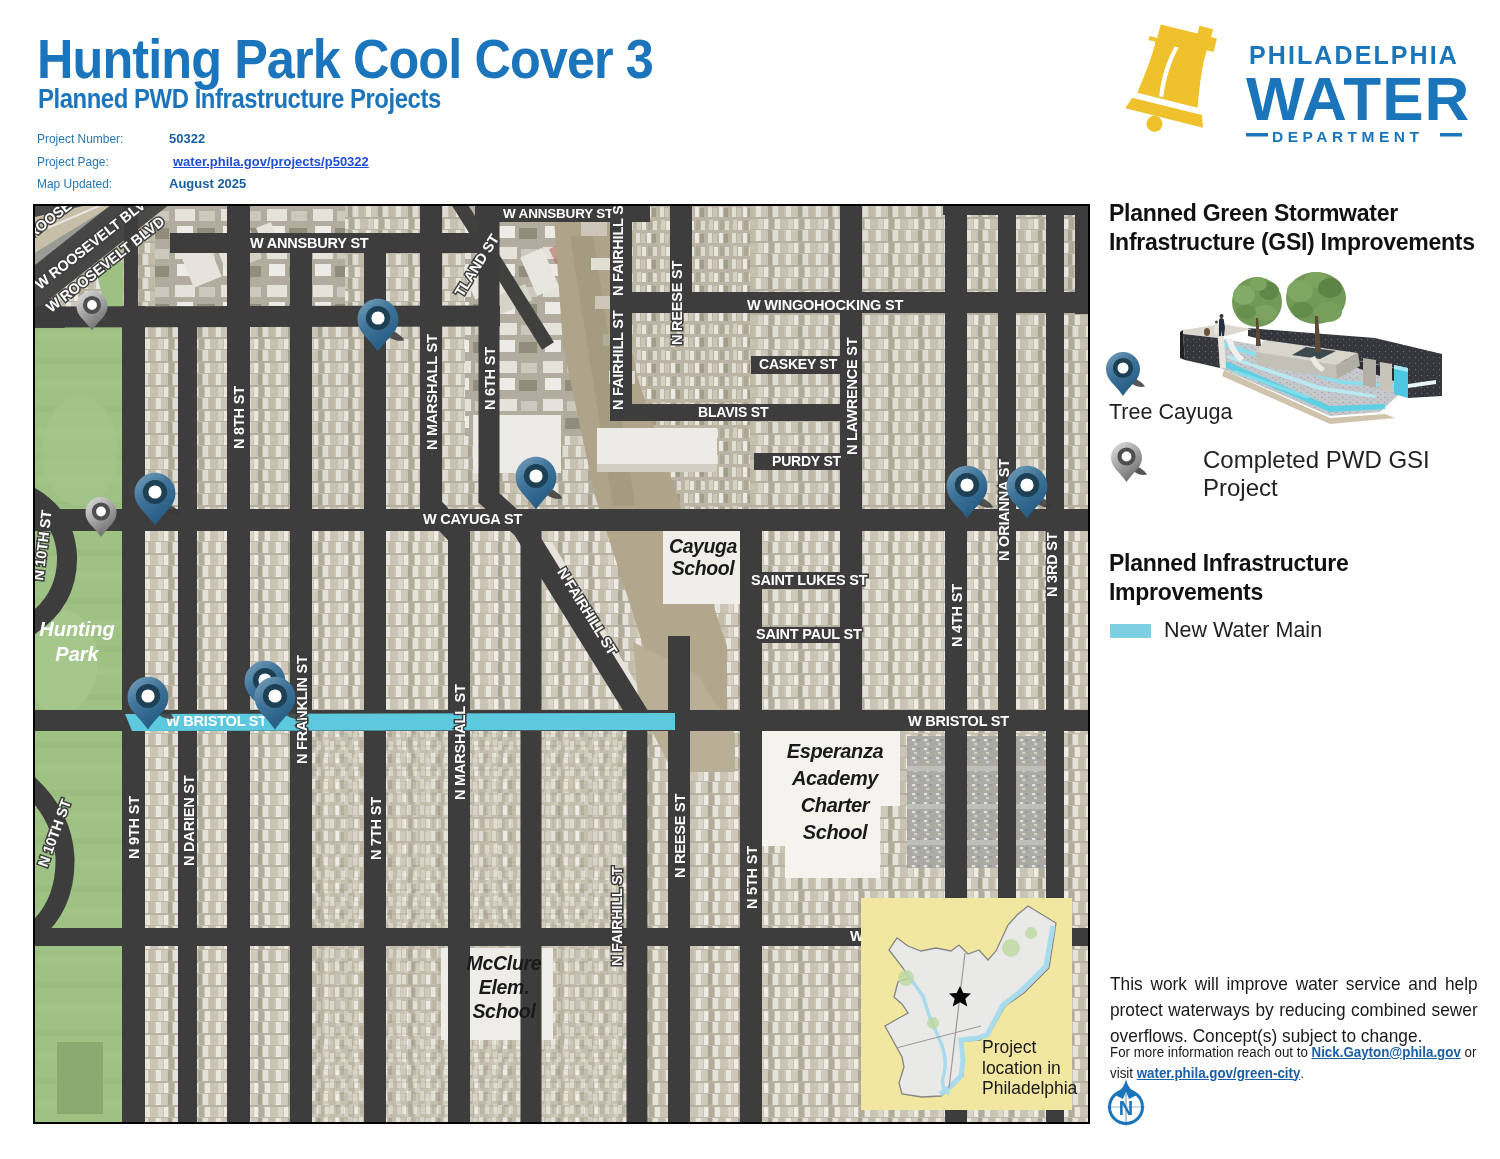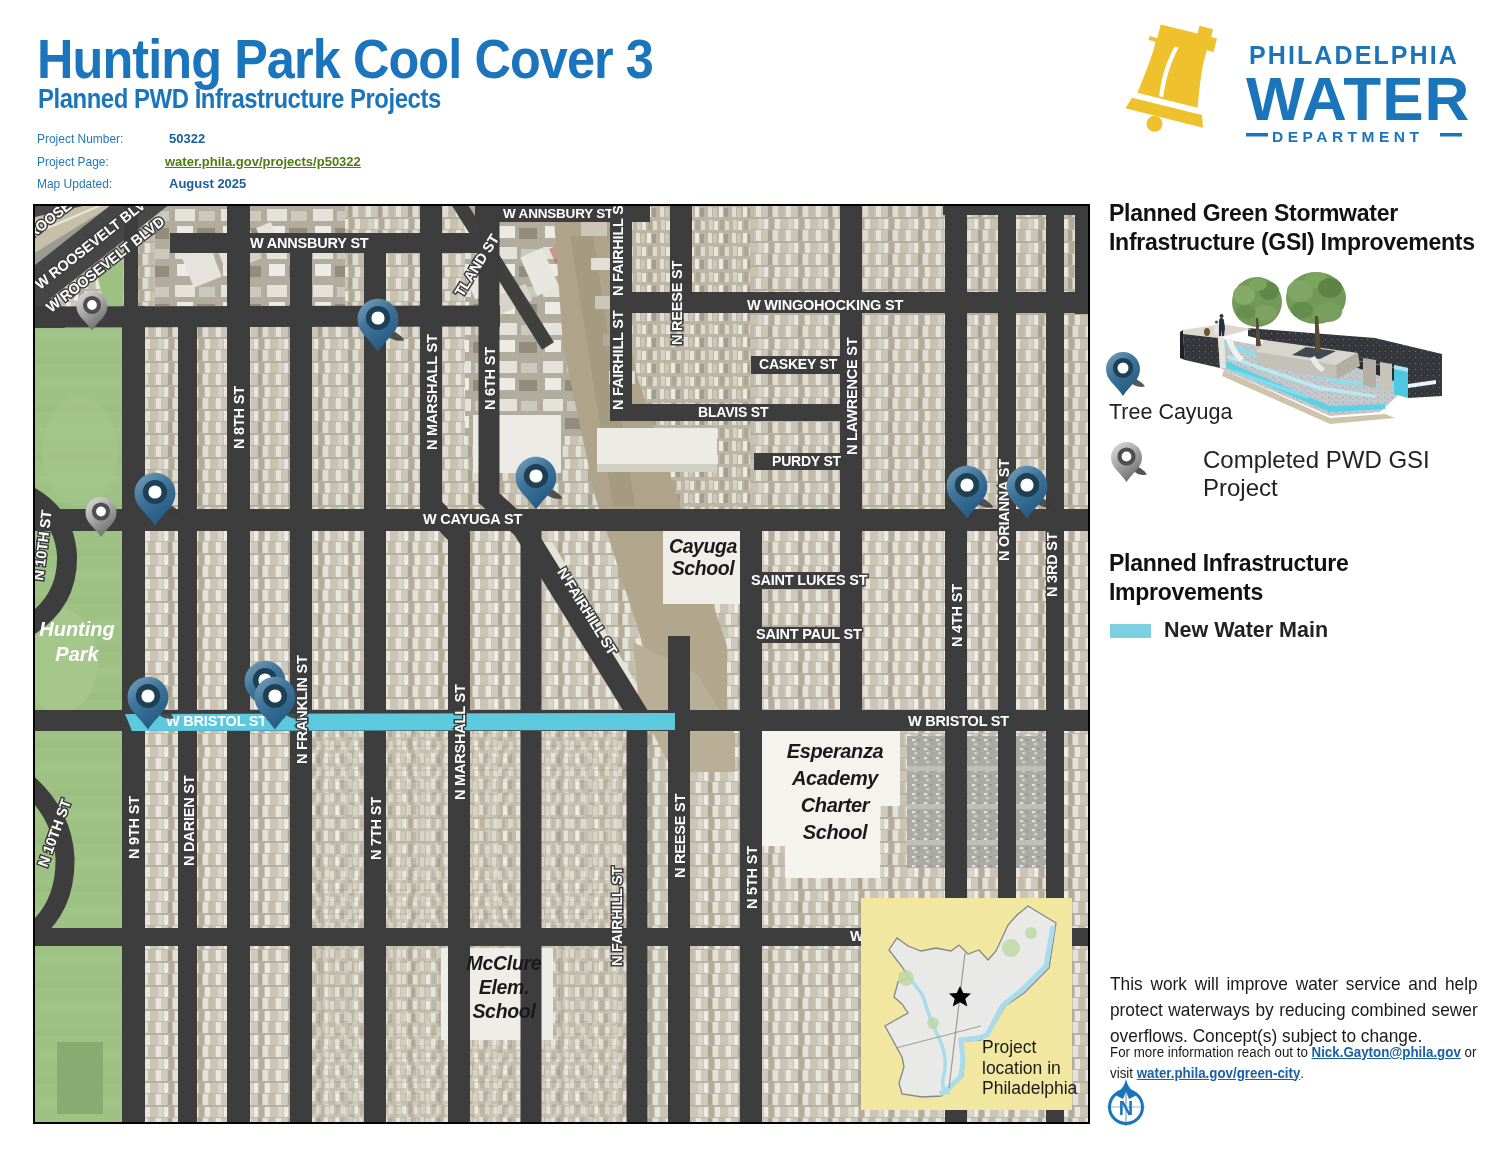--- a/index.html
+++ b/index.html
@@ -8,21 +8,21 @@
 </style>
 </head>
 <body>
 
 <div class="abs" style="left:37px;top:26px;font-size:56px;font-weight:bold;color:#1b75bc;letter-spacing:-1px;transform:scaleX(0.90);transform-origin:0 0;white-space:nowrap;">Hunting Park Cool Cover 3</div>
 
 <div class="abs" style="left:38px;top:84px;font-size:27px;font-weight:bold;color:#1b75bc;letter-spacing:-0.5px;transform:scaleX(0.885);transform-origin:0 0;white-space:nowrap;">Planned PWD Infrastructure Projects</div>
 
 <div class="abs" style="left:37px;top:128px;font-size:13px;color:#2478ba;line-height:22.6px;width:600px;white-space:nowrap;">
 <div><span style="display:inline-block;transform:scaleX(0.92);transform-origin:0 0;">Project Number:</span><span style="position:absolute;left:132px;color:#175f9d;font-weight:bold;text-align:right;">50322</span></div>
-<div><span style="display:inline-block;transform:scaleX(0.92);transform-origin:0 0;">Project Page:</span><span style="position:absolute;left:128px;color:#4d7c0f;font-weight:bold;text-decoration:underline;">water.phila.gov/projects/p50322</span></div>
+<div><span style="display:inline-block;transform:scaleX(0.92);transform-origin:0 0;">Project Page:</span><span style="position:absolute;left:136px;color:#1d4ed8;font-weight:bold;text-decoration:underline;">water.phila.gov/projects/p50322</span></div>
 <div><span style="display:inline-block;transform:scaleX(0.92);transform-origin:0 0;">Map Updated:</span><span style="position:absolute;left:132px;color:#175f9d;font-weight:bold;">August 2025</span></div>
 </div>
 
 <svg class="abs" style="left:1100px;top:20px;" width="380" height="135" viewBox="0 0 380 135">
 
 <g transform="translate(68,66) rotate(14)">
 <path fill="#efc12c" d="M -26,-58 L 12,-58 L 12,-66 L 26,-66 L 26,-58 L 32,-58 L 32,-44 L 25,-44 L 25,-40 C 24,-32 26,-12 30,14 L -32,14 C -28,-12 -26,-32 -27,-40 L -34,-40 L -34,-44 L -26,-44 Z" transform="translate(4,0)"></path>
 <path fill="#efc12c" d="M -36,20 L 36,20 L 40,32 L -40,32 Z" transform="translate(4,0)"></path>
 <circle fill="#efc12c" cx="-4" cy="40" r="8"></circle>
 <path fill="#ffffff" d="M 1,-40 C -3,-24 -4,-8 -2,12 L -6,12 C -9,-8 -7,-26 -3,-40 Z"></path>
@@ -476,21 +476,21 @@
 <svg class="abs" style="left:1105px;top:440px;" width="52" height="56" viewBox="0 0 52 56">
 <use href="#pinGray" x="6" y="2"></use>
 </svg>
 
 <div class="abs" style="left:1203px;top:446px;font-size:24px;color:#222;">Completed PWD GSI Project</div>
 
 <div class="abs" style="left:1109px;top:548px;font-size:24.5px;font-weight:bold;color:#111;line-height:29px;letter-spacing:-0.3px;transform:scaleX(0.94);transform-origin:0 0;white-space:nowrap;">Planned Infrastructure<br>Improvements</div>
 
 <div class="abs" style="left:1110px;top:624px;width:41px;height:14px;background:#7dcfe2;"></div>
 
-<div class="abs" style="left:1164px;top:618px;font-size:21.5px;color:#222;font-weight:bold;">New Water Main</div>
+<div class="abs" style="left:1164px;top:618px;font-size:21.5px;color:#222;">New Water Main</div>
 
 <div class="abs" style="left:1110px;top:971px;width:404px;font-size:19px;color:#1a1a1a;line-height:25.8px;text-align:justify;transform:scaleX(0.91);transform-origin:0 0;">This work will improve water service and help protect waterways by reducing combined sewer overflows. Concept(s) subject to change.</div>
 
 <div class="abs" style="left:1110px;top:1042px;width:436px;font-size:15.5px;color:#1a1a1a;line-height:20.5px;transform:scaleX(0.86);transform-origin:0 0;">For more information reach out to <span style="color:#1b5fa6;font-weight:bold;text-decoration:underline;">Nick.Gayton@phila.gov</span> or visit <span style="color:#1b5fa6;font-weight:bold;text-decoration:underline;">water.phila.gov/green-city</span>.</div>
 
 <svg class="abs" style="left:1100px;top:1078px;" width="52" height="52" viewBox="0 0 52 52">
 <line x1="26" y1="10" x2="26" y2="48" stroke="#8aa8ba" stroke-width="1.3"></line>
 <line x1="7" y1="29" x2="45" y2="29" stroke="#bdd2de" stroke-width="1.3"></line>
 <circle cx="26" cy="29" r="16.5" fill="none" stroke="#1b75bb" stroke-width="3"></circle>
 <path fill="#1b75bb" d="M 26,1 C 27.5,8 31.5,13.5 38,16.5 L 29,21 L 26,13.5 L 23,21 L 14,16.5 C 20.5,13.5 24.5,8 26,1 Z"></path>

